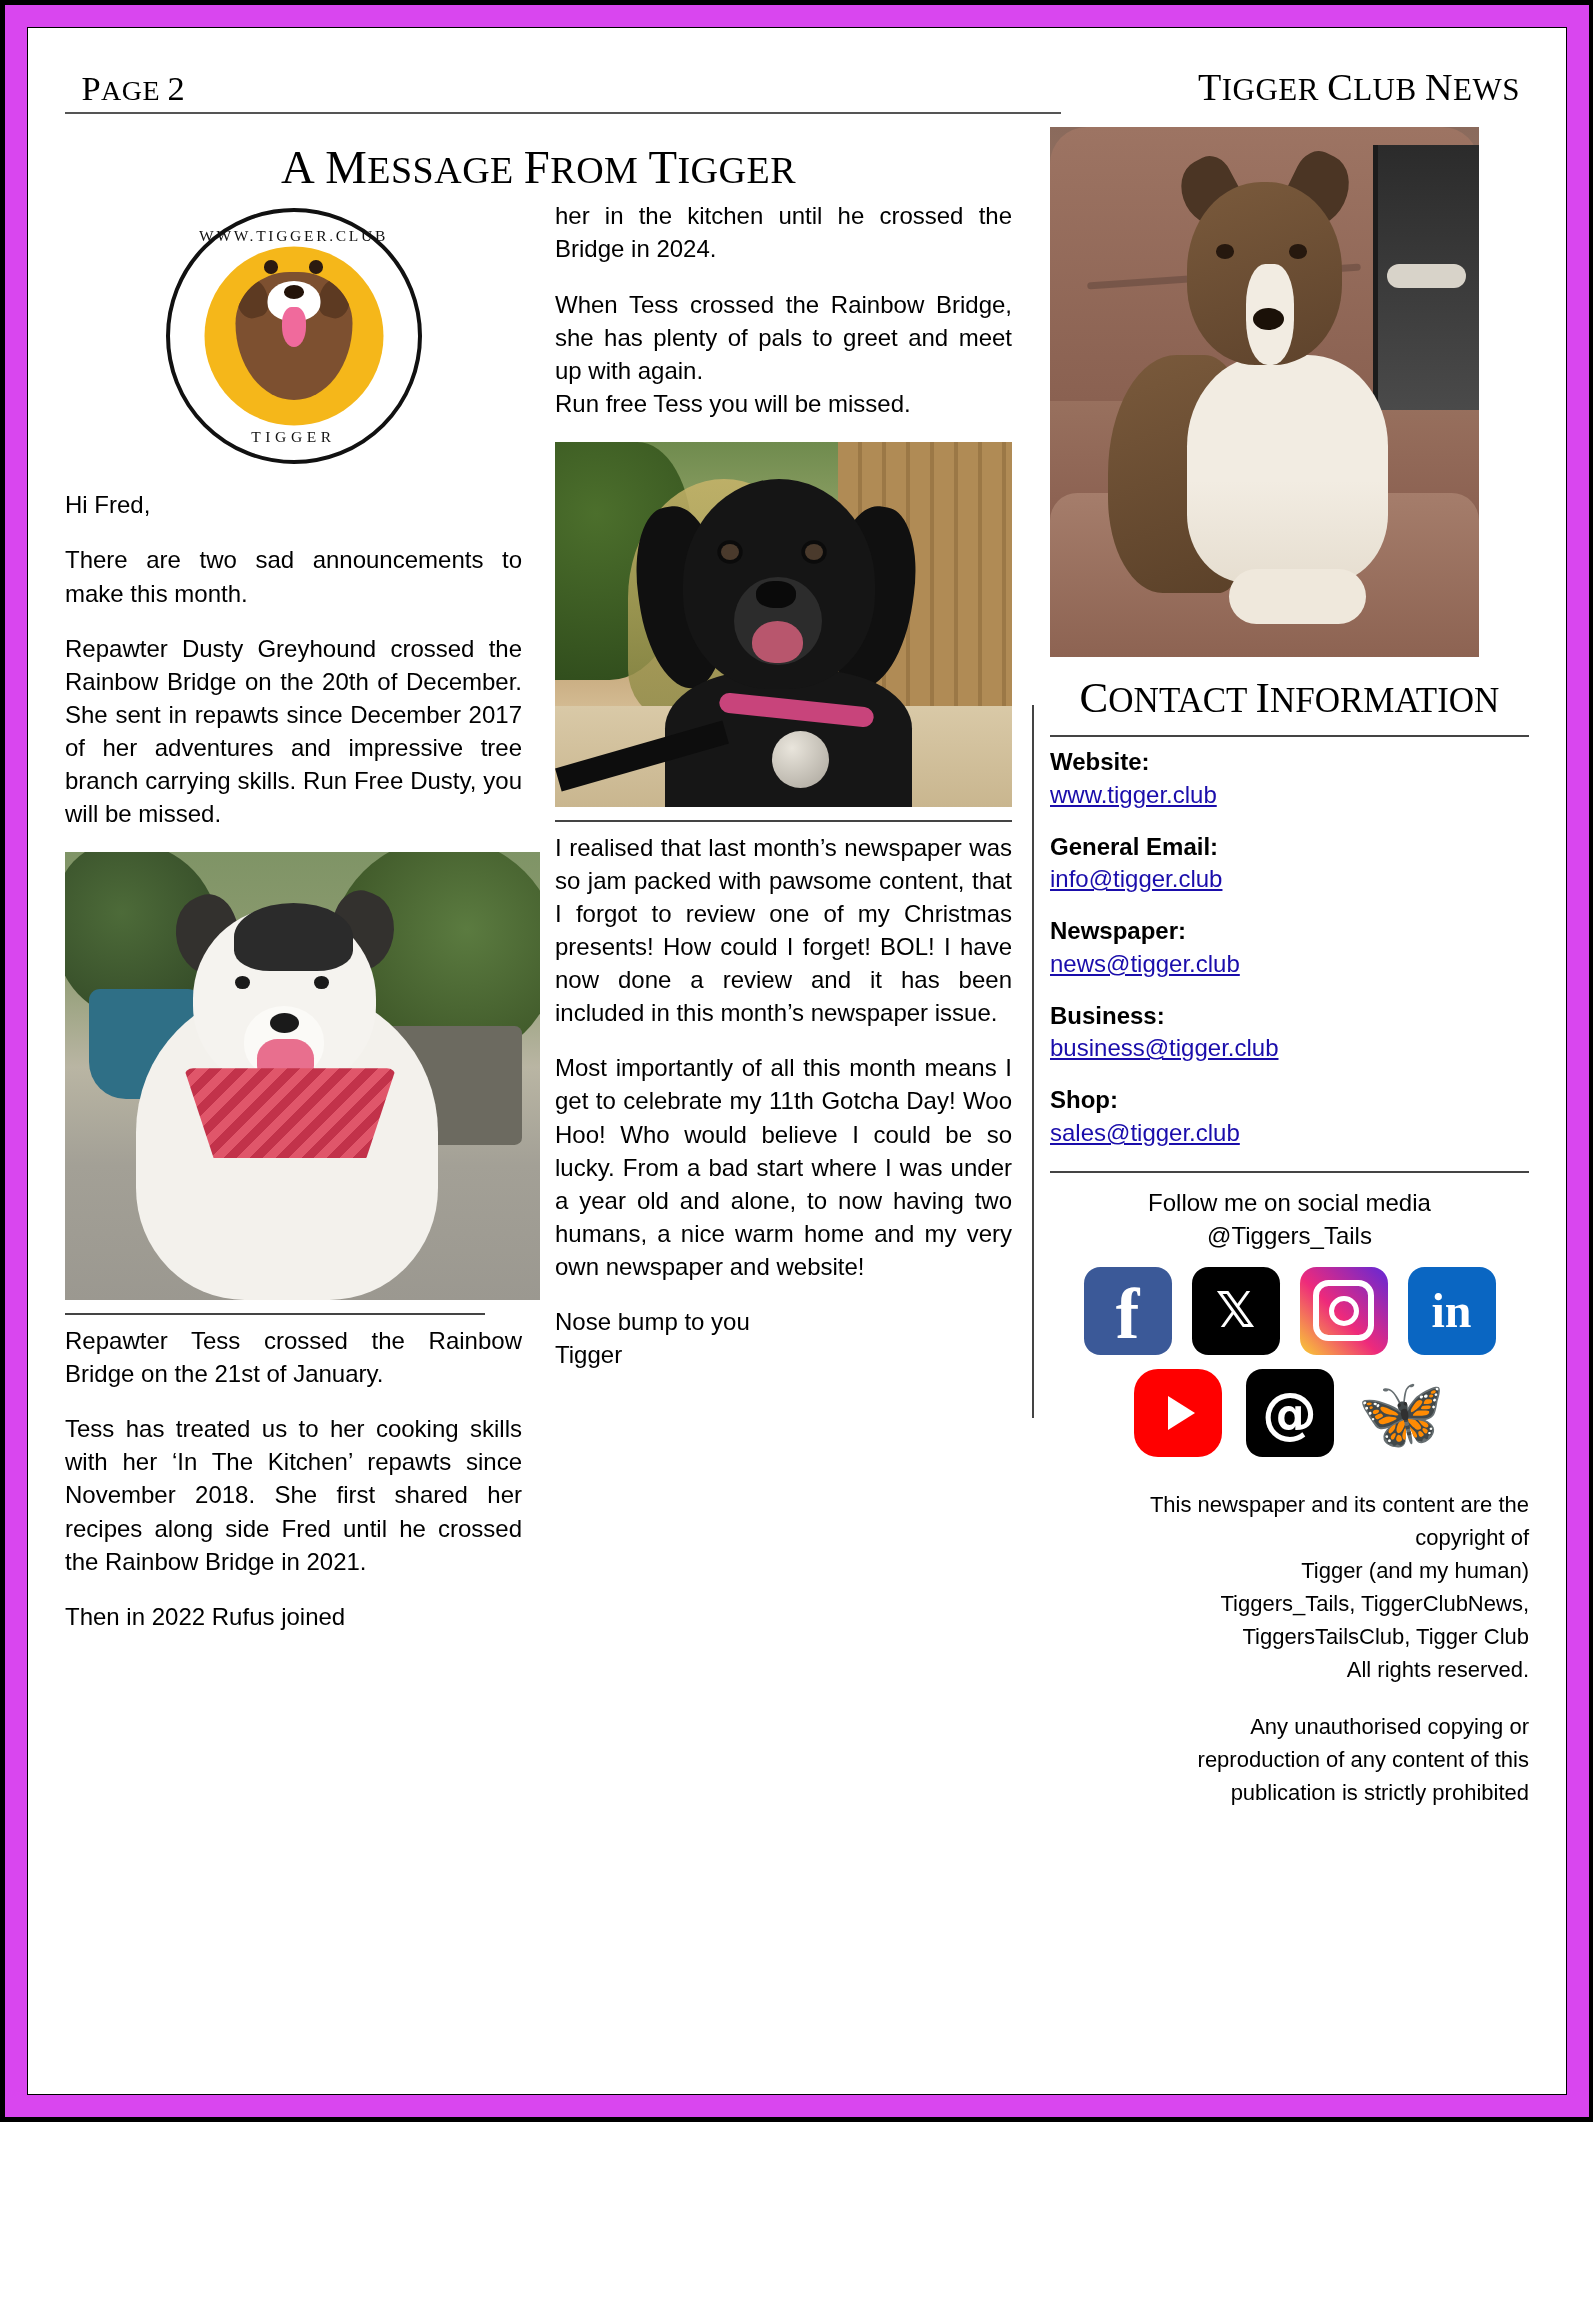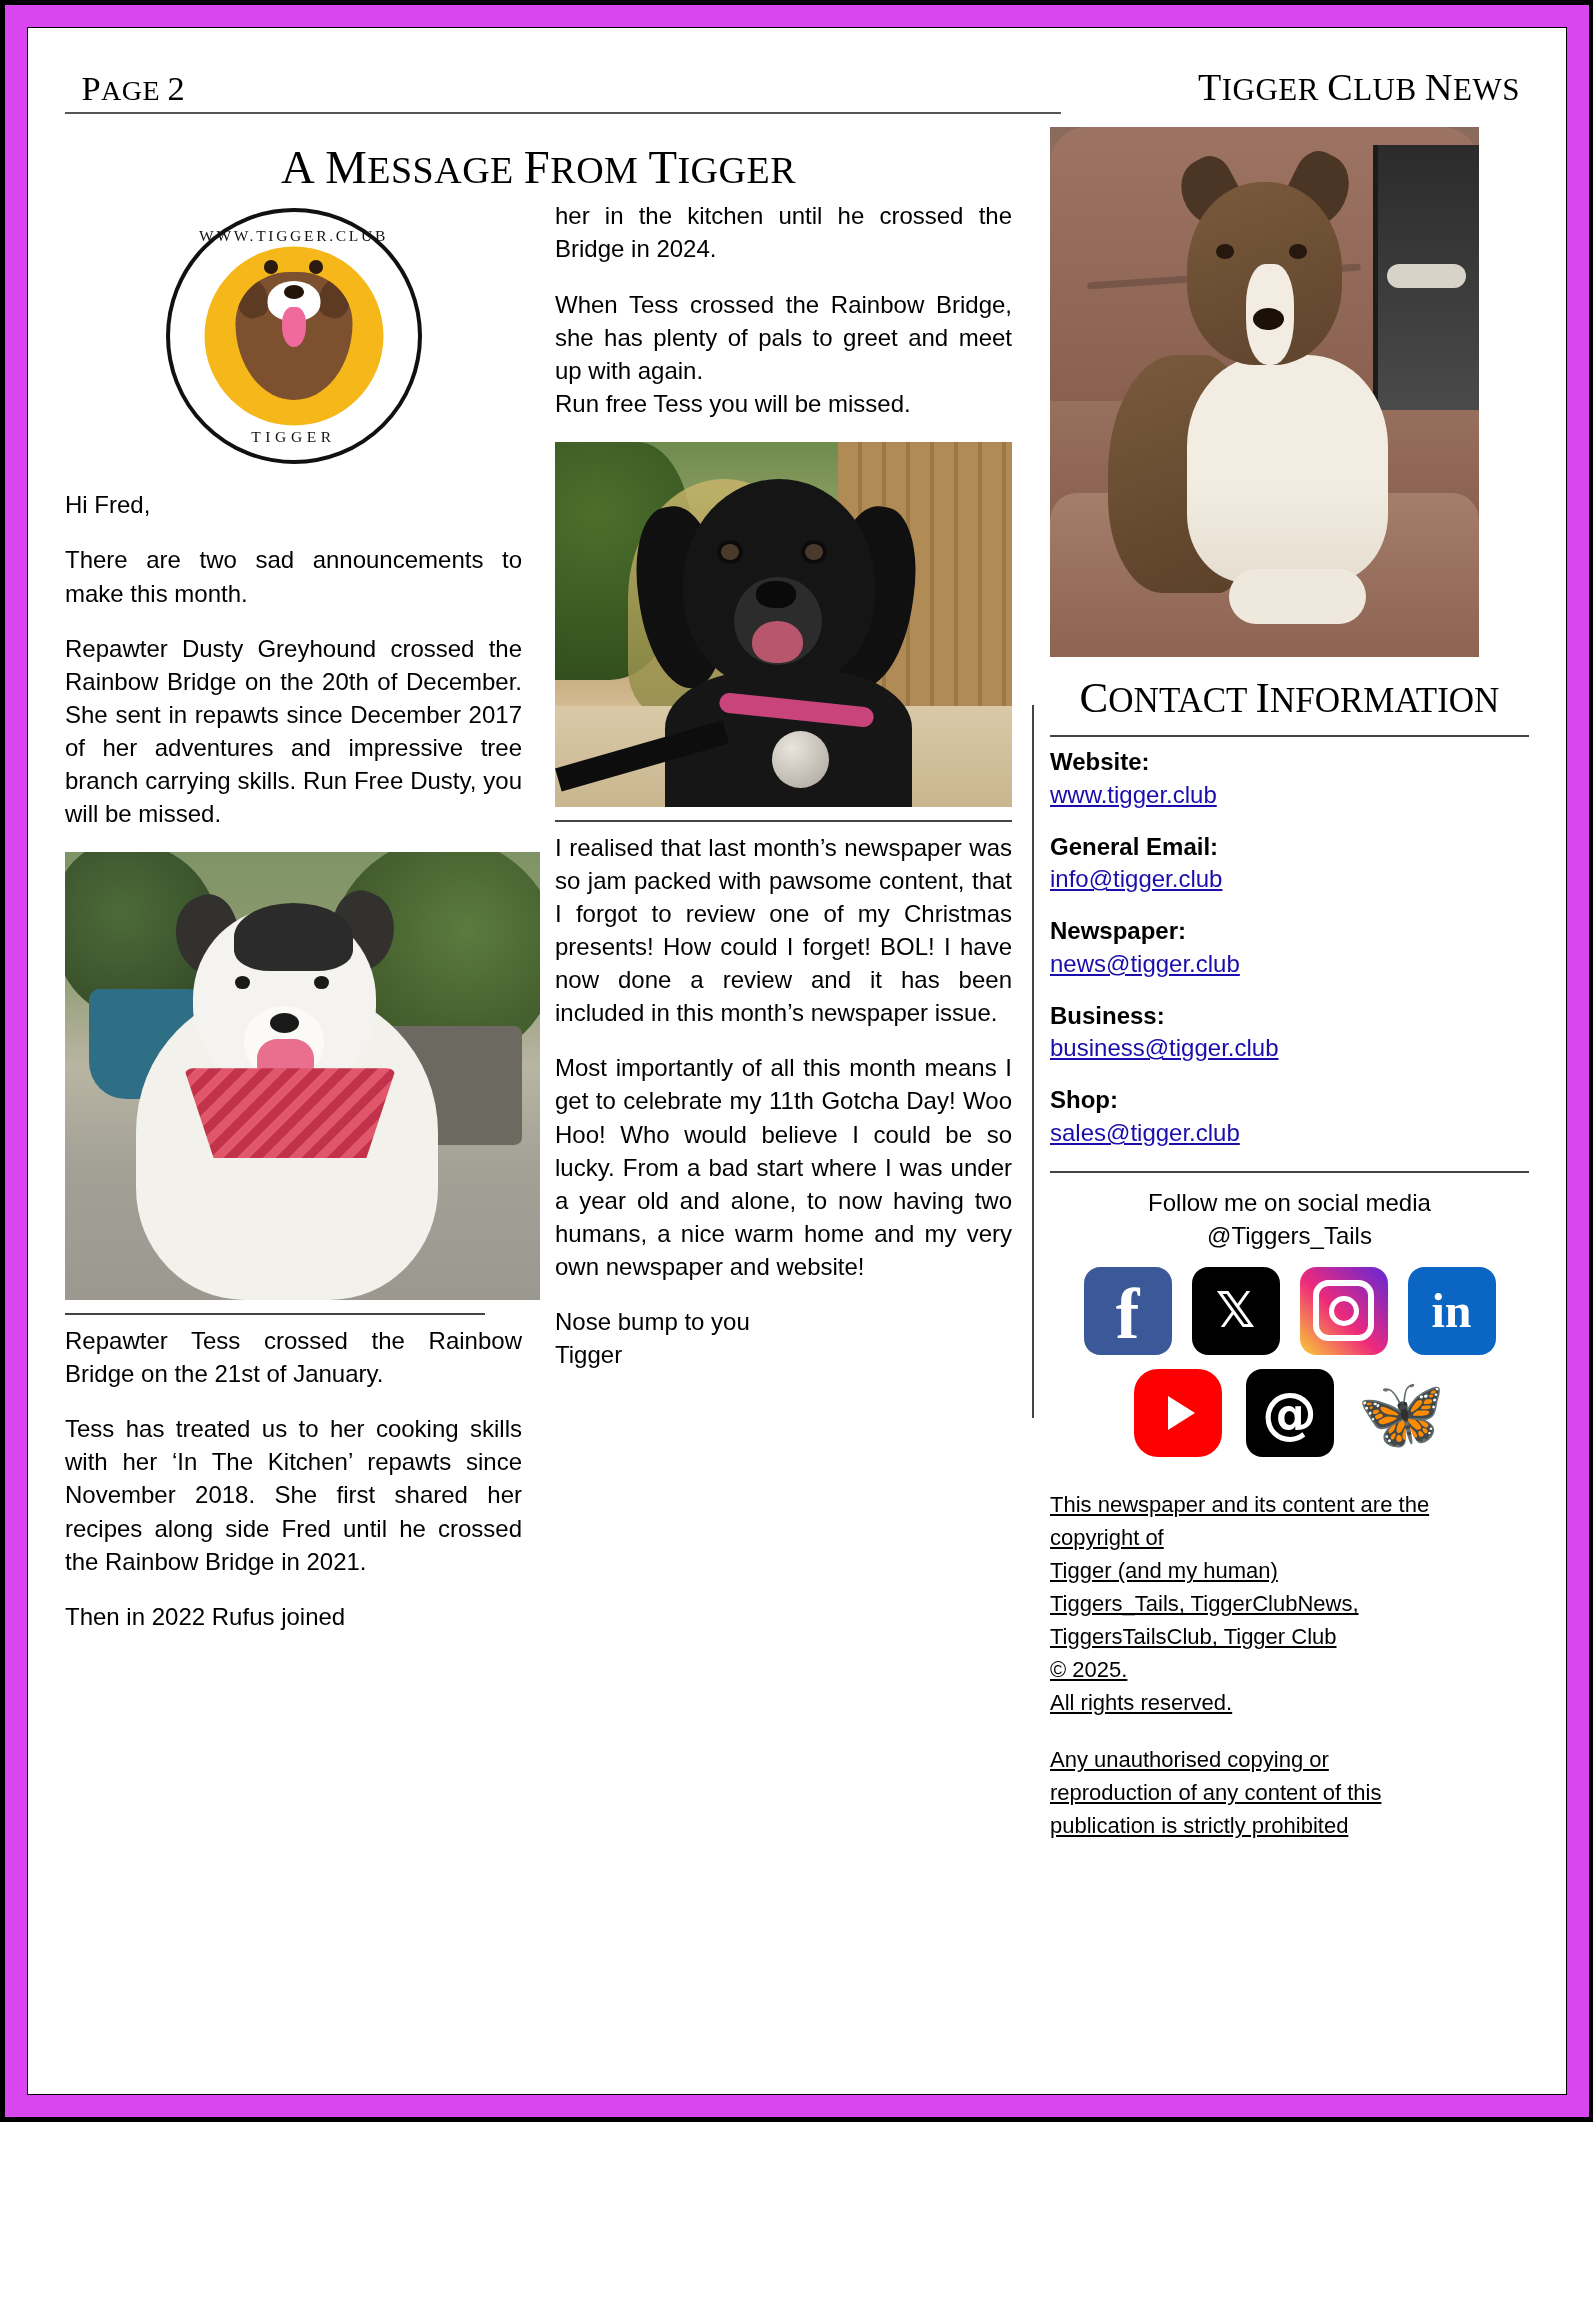--- a/index.html
+++ b/index.html
@@ -480,25 +480,24 @@
   .ic-yt { background: #ff0000; border-radius: 24px; }
   .ic-yt .tri {
     width: 0; height: 0; border-left: 27.4px solid #fff;
     border-top: 17.4px solid transparent; border-bottom: 17.4px solid transparent;
     margin-left: 7.3px;
   }
   .ic-th { background: #000; font-size: 55px; }
   .ic-bs { background: #fff; color: #1185fe; font-size: 71px; }
 
   .copyright {
-    text-align: left;
+    text-align: right;
     font-size: 22px;
     line-height: 1.5;
     margin-top: 31px;
-    text-decoration: underline;
   }
   .copyright p { margin: 0; }
   .copyright .gap { height: 24px; }
 
   a { color: #1a0dab; }
 </style>
 </head>
 <body>
 
 <div class="page">
@@ -673,21 +672,20 @@
           <div class="sicon ic-th">@</div>
           <div class="sicon ic-bs">🦋</div>
         </div>
 
         <div class="copyright">
           <p>This newspaper and its content are the</p>
           <p>copyright of</p>
           <p>Tigger (and my human)</p>
           <p>Tiggers_Tails, TiggerClubNews,</p>
           <p>TiggersTailsClub, Tigger Club</p>
-          <p>© 2025.</p>
           <p>All rights reserved.</p>
           <div class="gap"></div>
           <p>Any unauthorised copying or</p>
           <p>reproduction of any content of this</p>
           <p>publication is strictly prohibited</p>
         </div>
 
       </div>
     </div>
   </div>

